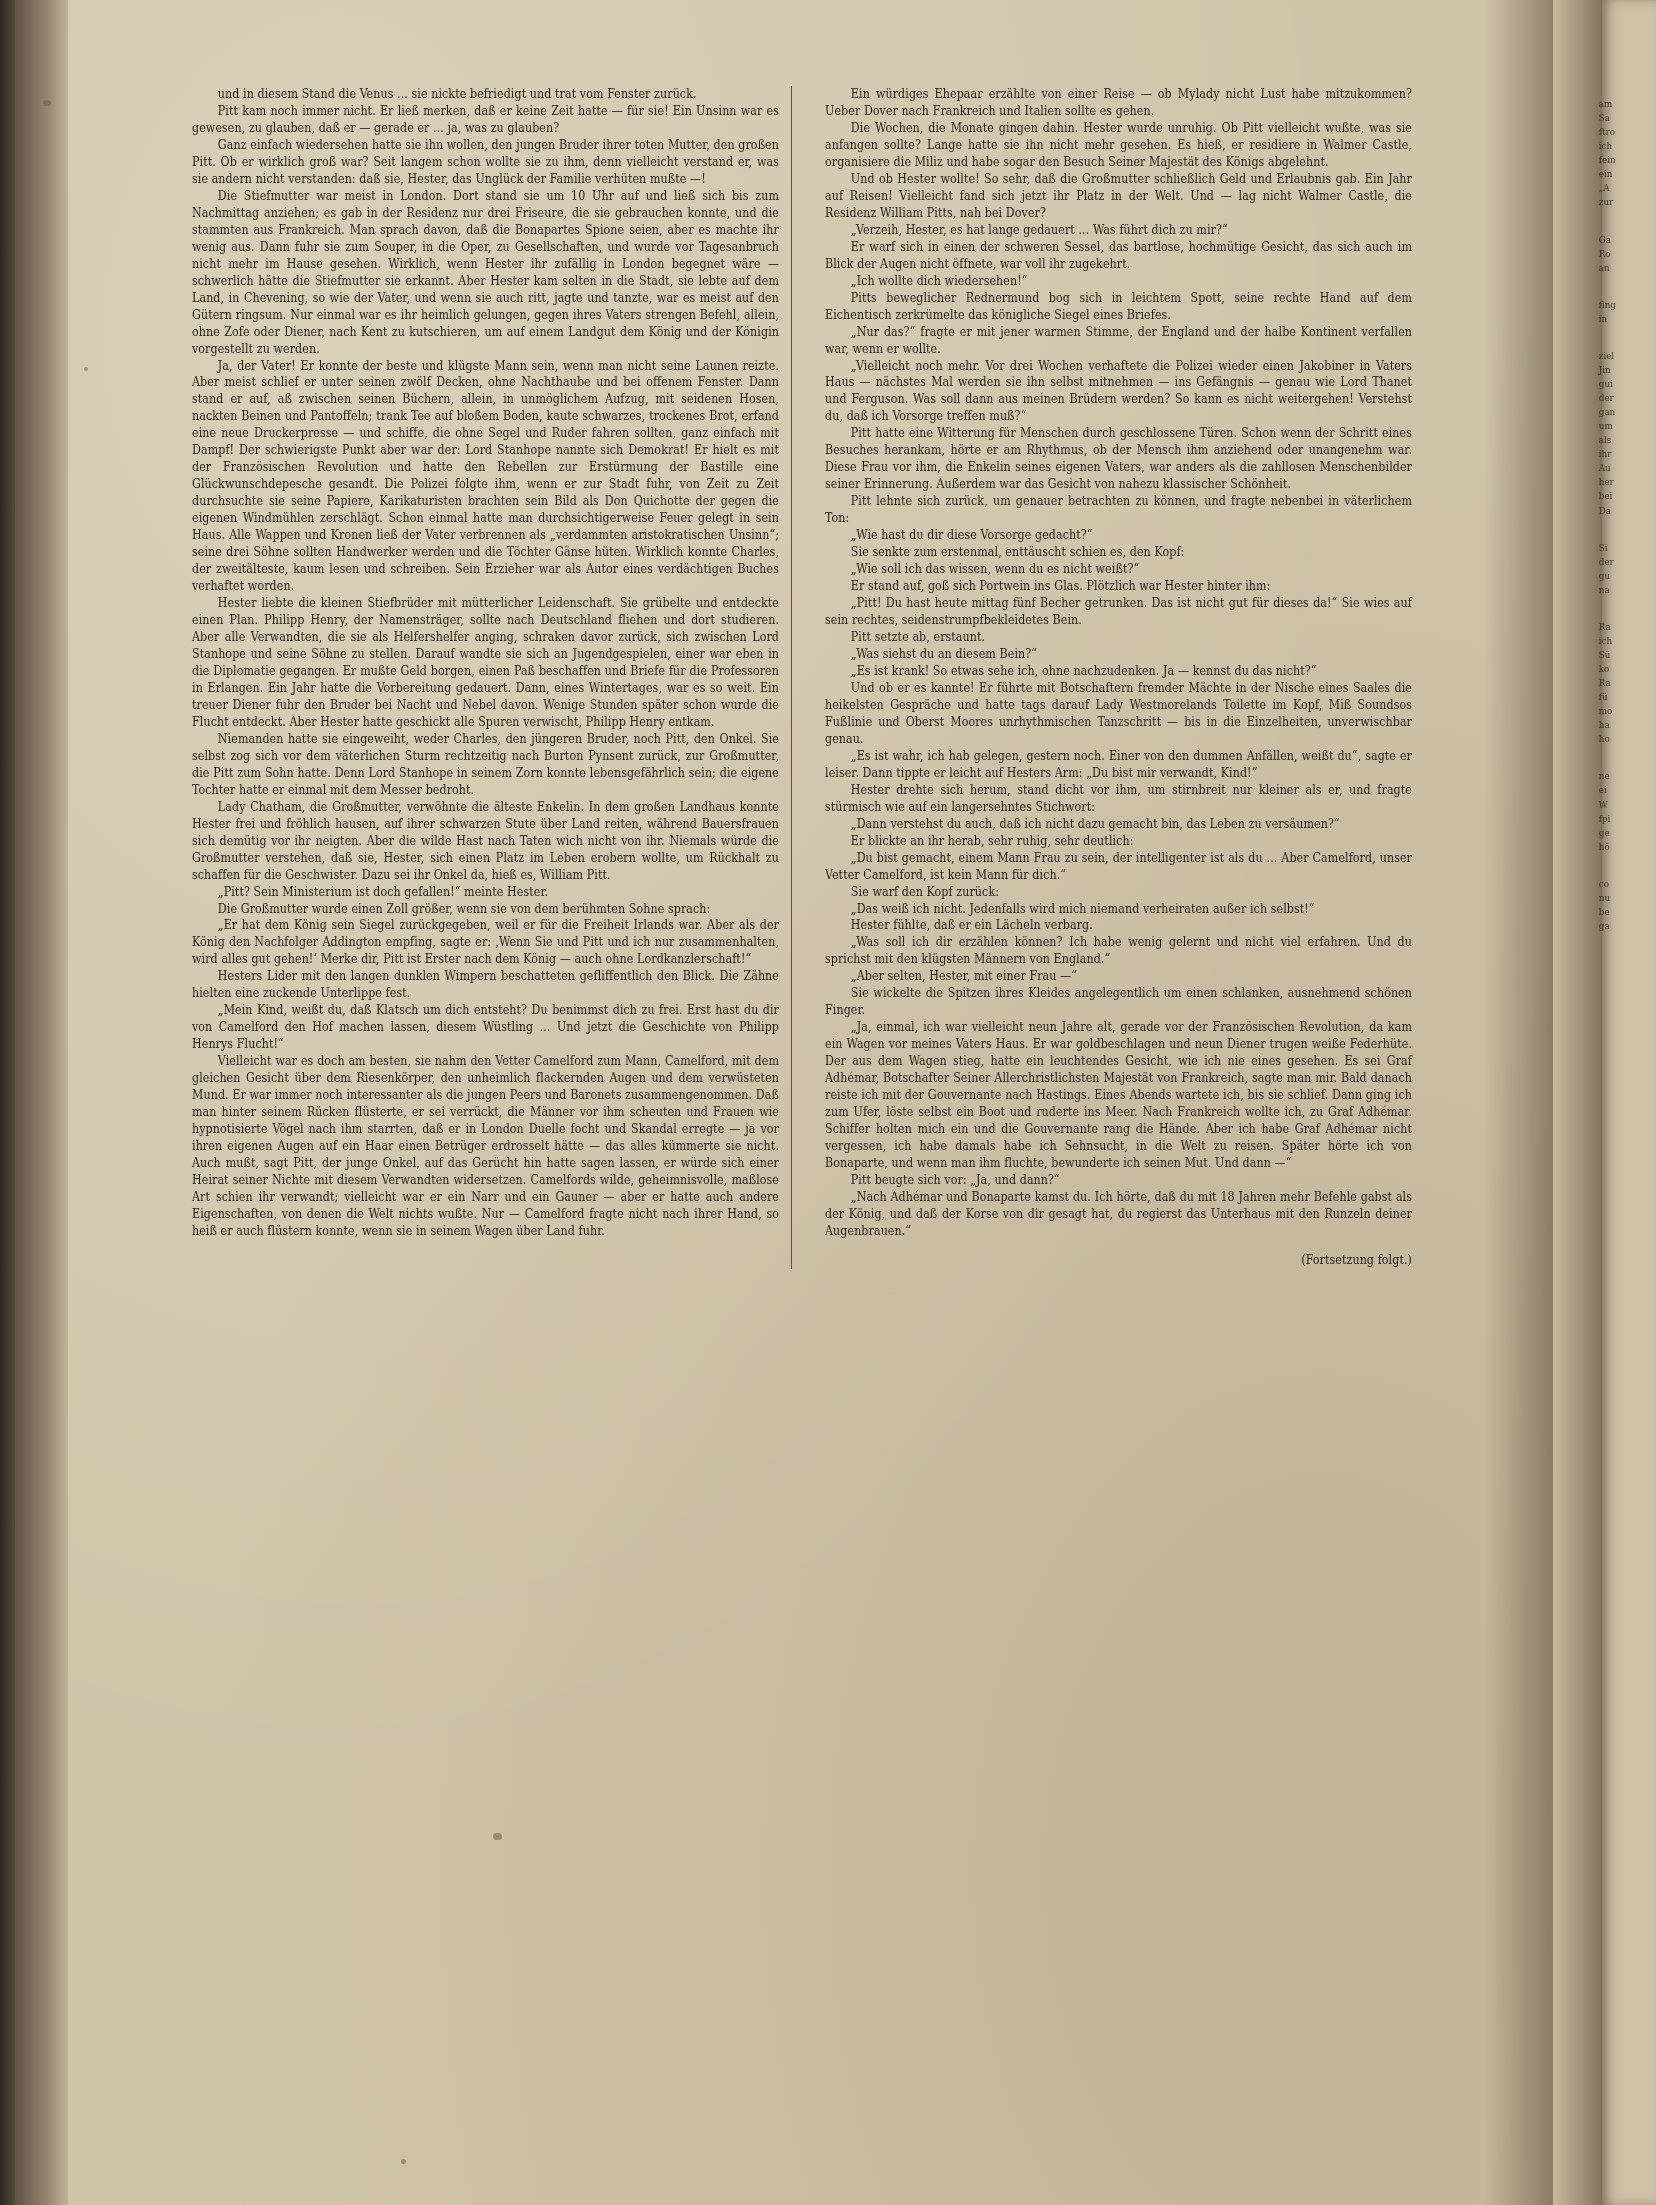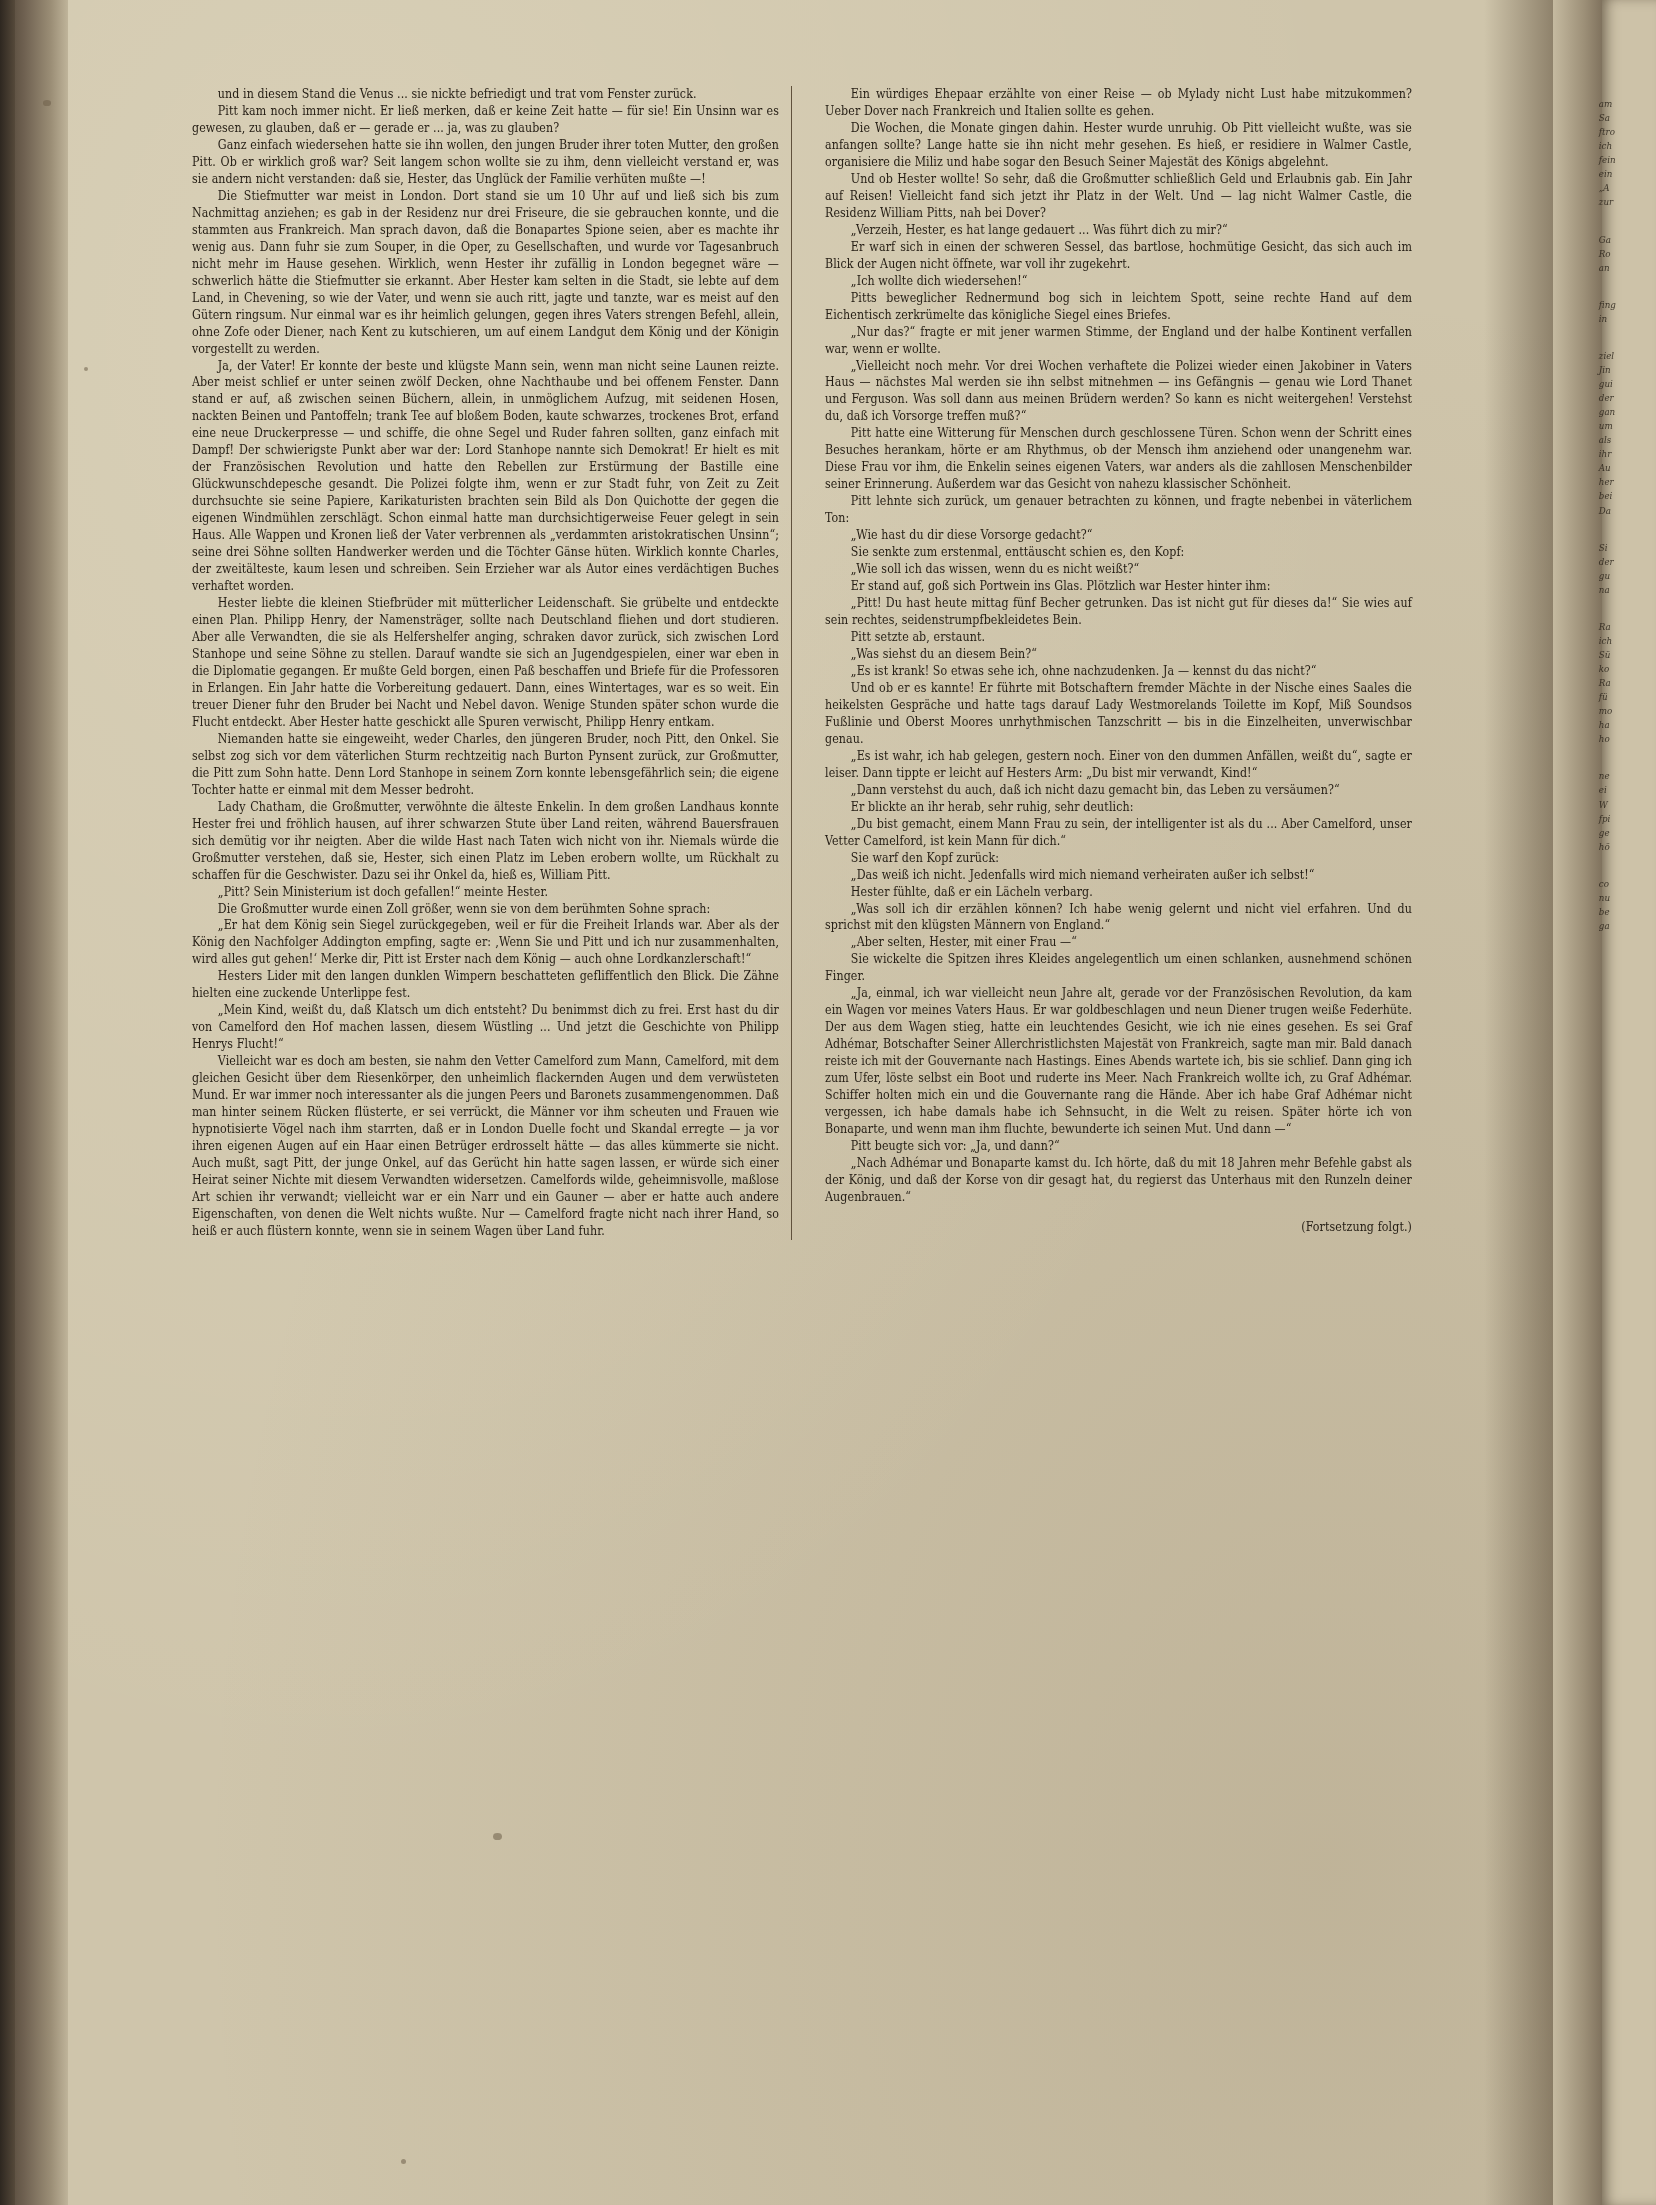--- a/index.html
+++ b/index.html
@@ -91,21 +91,21 @@
     right: 9.2px;
     top: 97px;
     width: 48px;
     font-size: 9.7px;
     line-height: 1.45;
     color: #2b241a;
     opacity: 0.85;
     font-family: "DejaVu Serif", serif;
   }
   .edge-col .blk { margin-bottom: 23px; }
-  .edge-col p { margin: 0; font-style: italic; }
+  .edge-col p { margin: 0; }
   .speck {
     position: absolute;
     background: #6d5f48;
     border-radius: 50%;
     opacity: 0.55;
   }
 </style>
 </head>
 <body>
 
@@ -149,20 +149,21 @@
           <p>„Wie hast du dir diese Vorsorge gedacht?“</p>
           <p>Sie senkte zum erstenmal, enttäuscht schien es, den Kopf:</p>
           <p>„Wie soll ich das wissen, wenn du es nicht weißt?“</p>
           <p>Er stand auf, goß sich Portwein ins Glas. Plötzlich war Hester hinter ihm:</p>
           <p>„Pitt! Du hast heute mittag fünf Becher getrunken. Das ist nicht gut für dieses da!“ Sie wies auf sein rechtes, seidenstrumpfbekleidetes Bein.</p>
           <p>Pitt setzte ab, erstaunt.</p>
           <p>„Was siehst du an diesem Bein?“</p>
           <p>„Es ist krank! So etwas sehe ich, ohne nachzudenken. Ja — kennst du das nicht?“</p>
           <p>Und ob er es kannte! Er führte mit Botschaftern fremder Mächte in der Nische eines Saales die heikelsten Gespräche und hatte tags darauf Lady Westmorelands Toilette im Kopf, Miß Soundsos Fußlinie und Oberst Moores unrhythmischen Tanzschritt — bis in die Einzelheiten, unverwischbar genau.</p>
           <p>„Es ist wahr, ich hab gelegen, gestern noch. Einer von den dummen Anfällen, weißt du“, sagte er leiser. Dann tippte er leicht auf Hesters Arm: „Du bist mir verwandt, Kind!“</p>
+          <p>Hester drehte sich herum, stand dicht vor ihm, um stirnbreit nur kleiner als er, und fragte stürmisch wie auf ein langersehntes Stichwort:</p>
           <p>„Dann verstehst du auch, daß ich nicht dazu gemacht bin, das Leben zu versäumen?“</p>
           <p>Er blickte an ihr herab, sehr ruhig, sehr deutlich:</p>
           <p>„Du bist gemacht, einem Mann Frau zu sein, der intelligenter ist als du ... Aber Camelford, unser Vetter Camelford, ist kein Mann für dich.“</p>
           <p>Sie warf den Kopf zurück:</p>
           <p>„Das weiß ich nicht. Jedenfalls wird mich niemand verheiraten außer ich selbst!“</p>
           <p>Hester fühlte, daß er ein Lächeln verbarg.</p>
           <p>„Was soll ich dir erzählen können? Ich habe wenig gelernt und nicht viel erfahren. Und du sprichst mit den klügsten Männern von England.“</p>
           <p>„Aber selten, Hester, mit einer Frau —“</p>
           <p>Sie wickelte die Spitzen ihres Kleides angelegentlich um einen schlanken, ausnehmend schönen Finger.</p>
           <p>„Ja, einmal, ich war vielleicht neun Jahre alt, gerade vor der Französischen Revolution, da kam ein Wagen vor meines Vaters Haus. Er war goldbeschlagen und neun Diener trugen weiße Federhüte. Der aus dem Wagen stieg, hatte ein leuchtendes Gesicht, wie ich nie eines gesehen. Es sei Graf Adhémar, Botschafter Seiner Allerchristlichsten Majestät von Frankreich, sagte man mir. Bald danach reiste ich mit der Gouvernante nach Hastings. Eines Abends wartete ich, bis sie schlief. Dann ging ich zum Ufer, löste selbst ein Boot und ruderte ins Meer. Nach Frankreich wollte ich, zu Graf Adhémar. Schiffer holten mich ein und die Gouvernante rang die Hände. Aber ich habe Graf Adhémar nicht vergessen, ich habe damals habe ich Sehnsucht, in die Welt zu reisen. Später hörte ich von Bonaparte, und wenn man ihm fluchte, bewunderte ich seinen Mut. Und dann —“</p>

